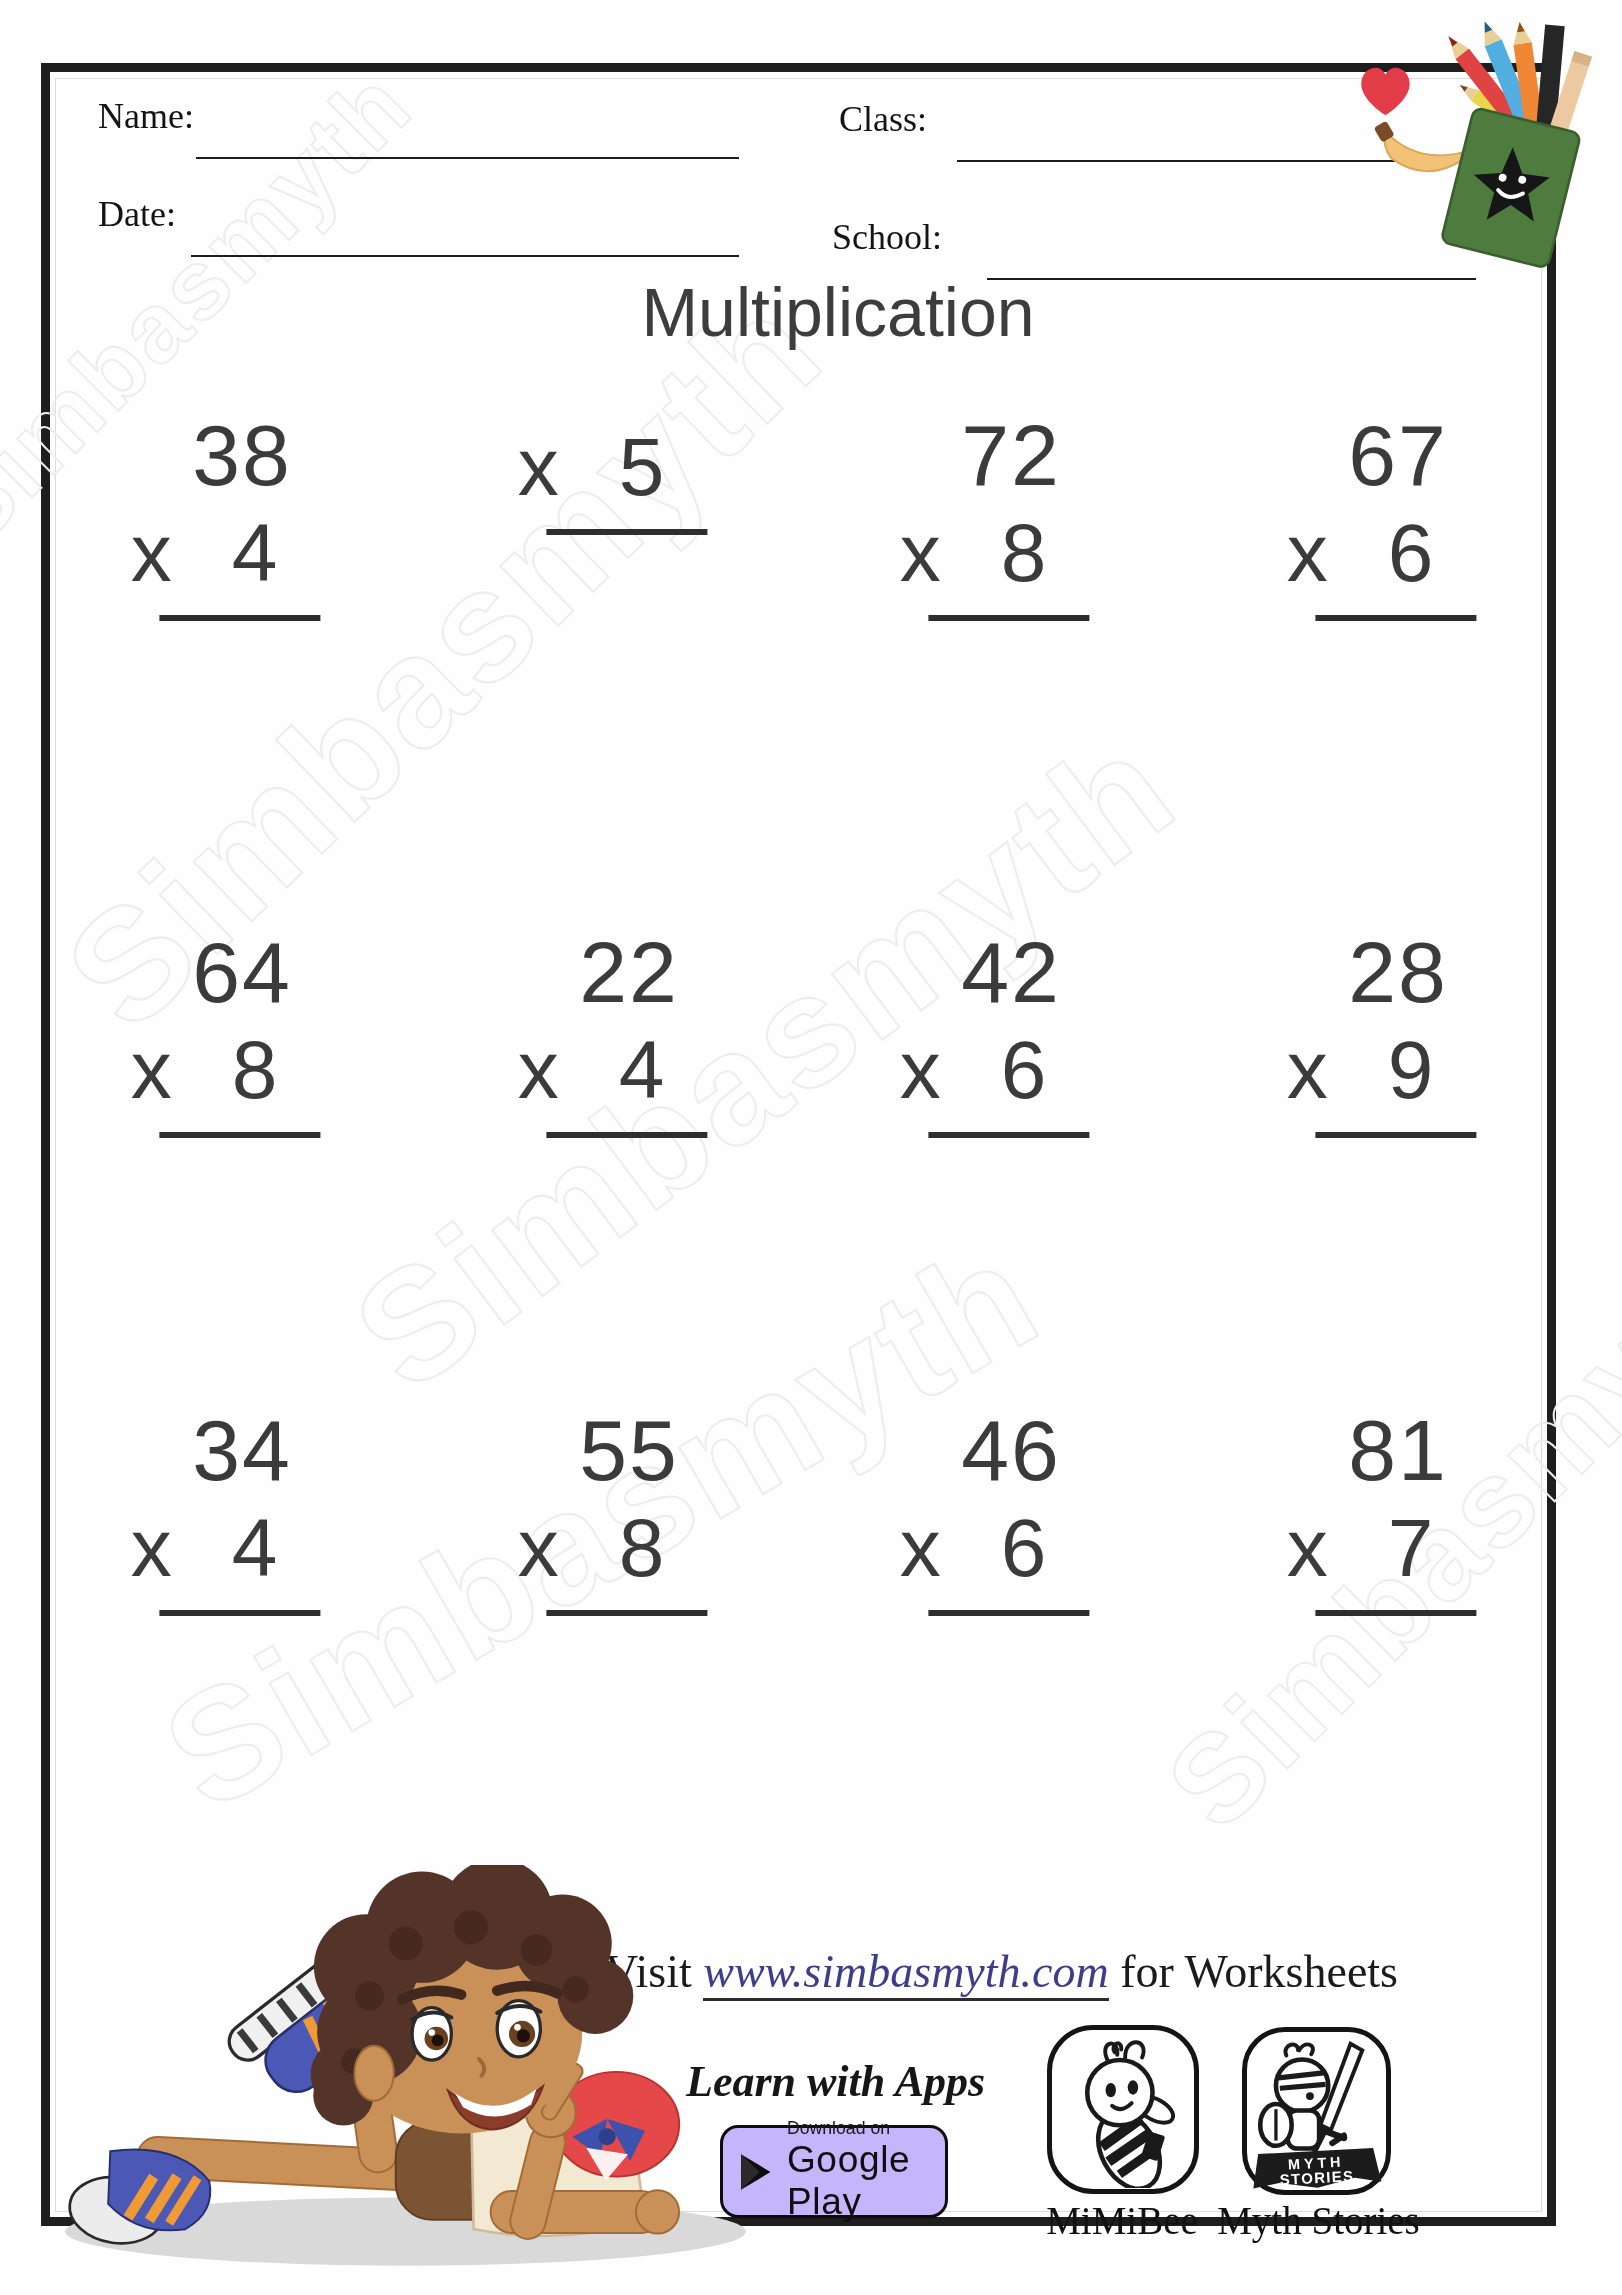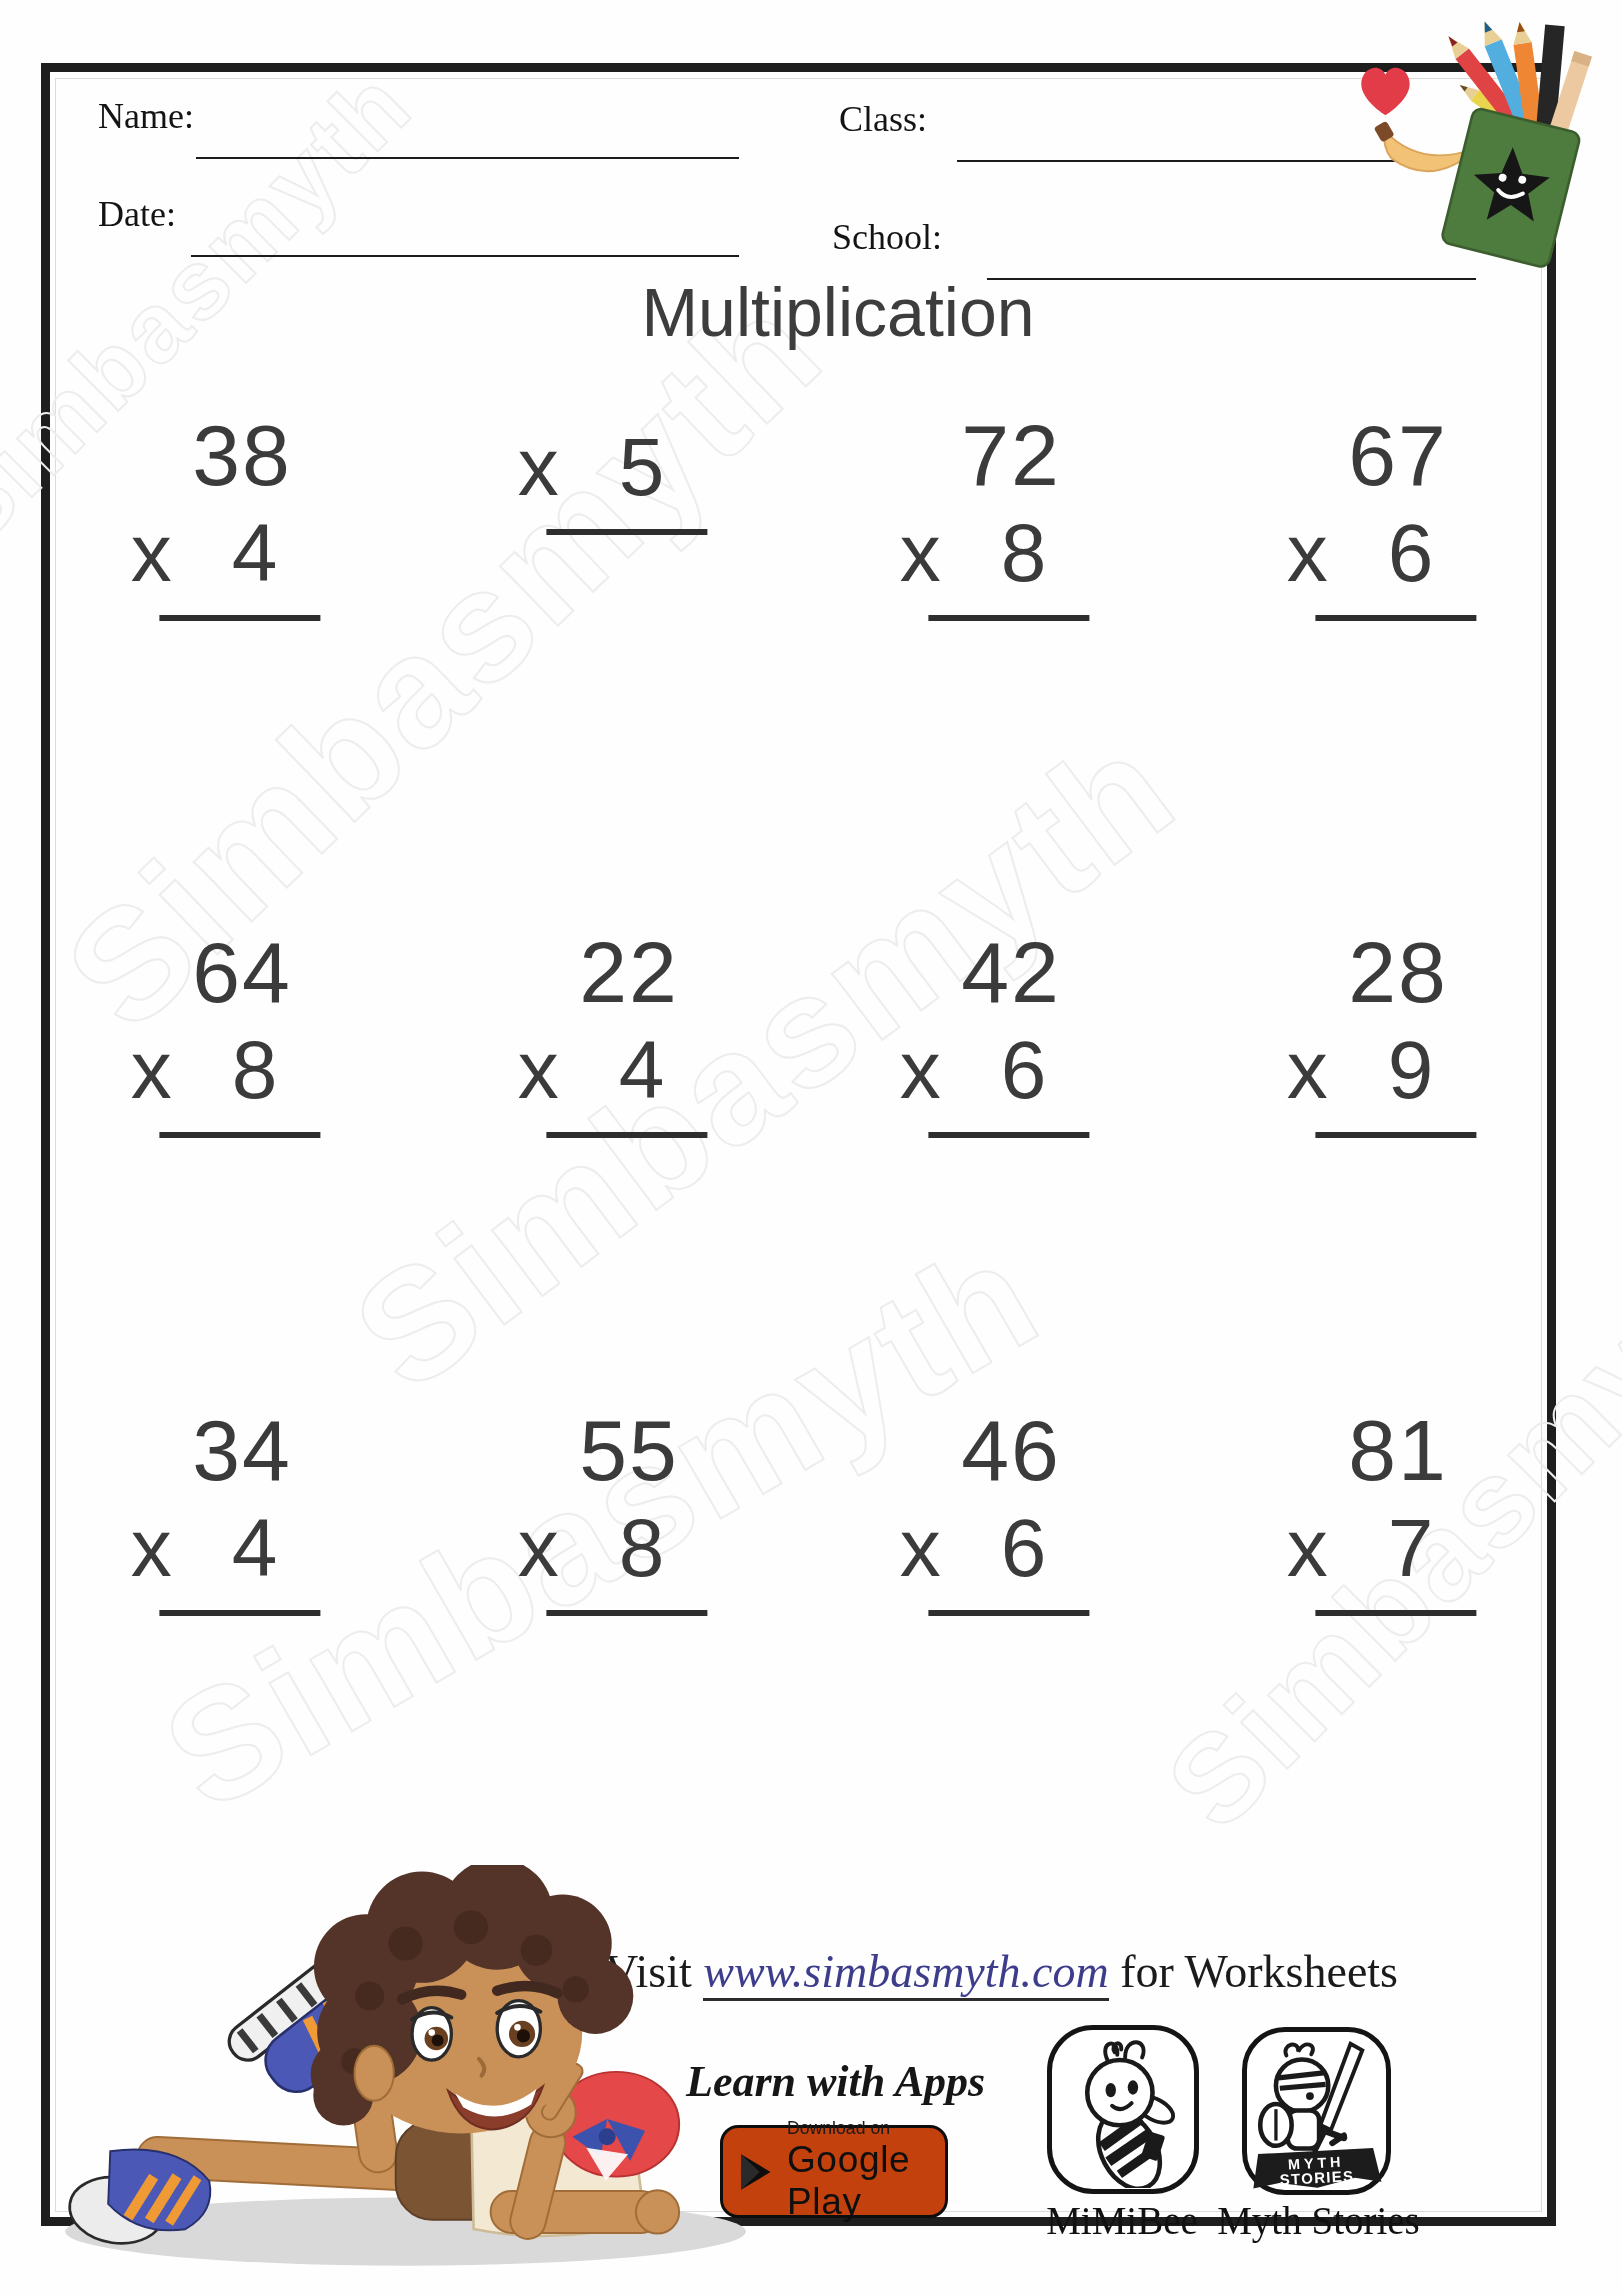--- a/index.html
+++ b/index.html
@@ -31,21 +31,21 @@
              gap:60px;transform:translateX(-38px);}
   .prob .ansline{margin:21px auto 0;width:161px;height:0;border-top:6.5px solid #2e2e2e;
              transform:translateX(-2.6px);}
   
   .visit{position:absolute;z-index:3;left:605px;top:1945px;font-family:"Liberation Serif","DejaVu Serif",serif;
          font-size:46px;color:#1b1b1b;white-space:nowrap;}
   .visit .url{font-style:italic;color:#3d3d8c;border-bottom:3.9px solid #2b2b2b;padding-bottom:1px;}
   .learn{position:absolute;z-index:3;left:686px;top:2056px;font-family:"Liberation Serif","DejaVu Serif",serif;
          font-style:italic;font-weight:700;font-size:44px;color:#161616;white-space:nowrap;}
   .gp-badge{position:absolute;z-index:3;left:720px;top:2125px;width:228px;height:93px;
-         background:#c2410c;border:3.9px solid #0d0d0d;border-radius:18.3px;box-sizing:border-box;
+         background:#c4b5fd;border:3.9px solid #0d0d0d;border-radius:18.3px;box-sizing:border-box;
          display:flex;align-items:center;padding-left:17px;}
   .gp-text{margin-left:14.4px;display:flex;flex-direction:column;justify-content:center;}
   .gp-small{font-size:17.7px;color:#1a1a1a;line-height:1.1;}
   .gp-big{font-size:37px;color:#0f0f0f;line-height:1.15;letter-spacing:0.7px;}
   .app-icon{position:absolute;z-index:3;background:#fff;border:5.2px solid #141414;box-sizing:border-box;}
   .icon-bee{left:1047px;top:2025px;width:152px;height:169px;border-radius:46px;}
   .icon-knight{left:1242px;top:2027px;width:149px;height:168px;border-radius:43px;}
   .app-label{position:absolute;z-index:3;font-family:"Liberation Serif","DejaVu Serif",serif;
          font-size:39px;color:#111;text-align:center;line-height:1;}
   .lbl-bee{left:1027px;top:2201px;width:190px;}

